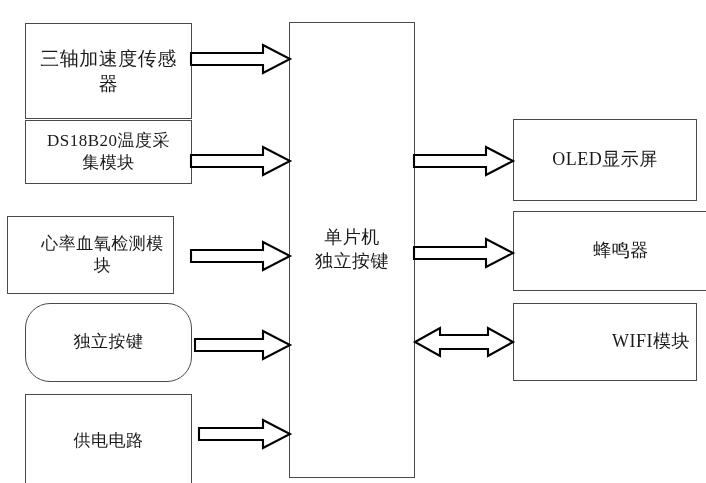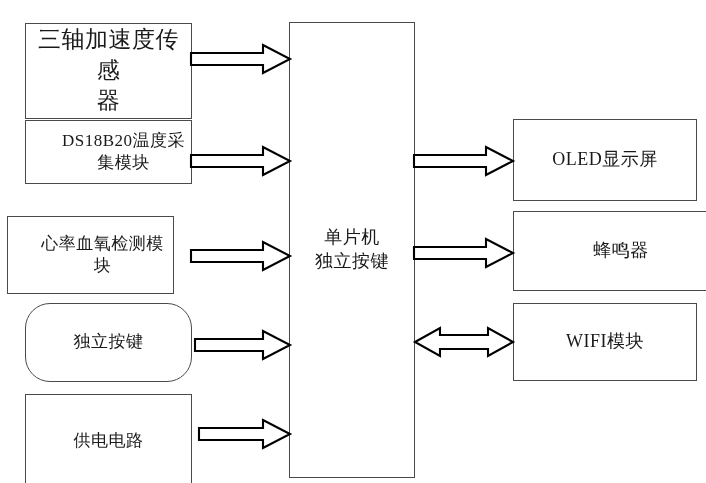--- a/index.html
+++ b/index.html
@@ -23,31 +23,31 @@
     color:#1a1a1a;
     line-height:1.32;
     letter-spacing:0.5px;
   }
   .box .label{
     display:block;
     padding:0 6px;
     white-space:pre-line;
   }
   
-  #box-accel   {left:25px; top:23px;  width:167px; height:96px; font-size:23px;}
-  #box-temp    {left:25px; top:120px; width:167px; height:64px; font-size:17px;justify-content:flex-end;}
+  #box-accel   {left:25px; top:23px;  width:167px; height:96px; font-size:19px;}
+  #box-temp    {left:25px; top:120px; width:167px; height:64px; font-size:17px;}
   #box-spo2    {left:7px; top:216px; width:167px; height:78px; font-size:17px;padding-left:24px;}
   #box-key     {left:25px; top:303px; width:167px; height:79px; font-size:17px;border-radius:25px;}
   #box-power   {left:25px; top:394px; width:167px; height:95px; font-size:17px;}
   
   #box-mcu     {left:289px; top:22px; width:126px; height:456px; font-size:18px;}
   
   #box-oled    {left:513px; top:119px; width:184px; height:82px; font-size:18px;}
   #box-buzzer  {left:513px; top:211px; width:216px; height:80px; font-size:18px;}
-  #box-wifi    {left:513px; top:303px; width:184px; height:78px; font-size:18px;}
+  #box-wifi    {left:513px; top:303px; width:184px; height:78px; font-size:18px;justify-content:flex-end;}
 
   .arrow{position:absolute;}
   .arrow svg{display:block;overflow:visible;}
 </style>
 </head>
 <body>
 
 <div id="canvas">
 
   <div class="box" id="box-accel">

